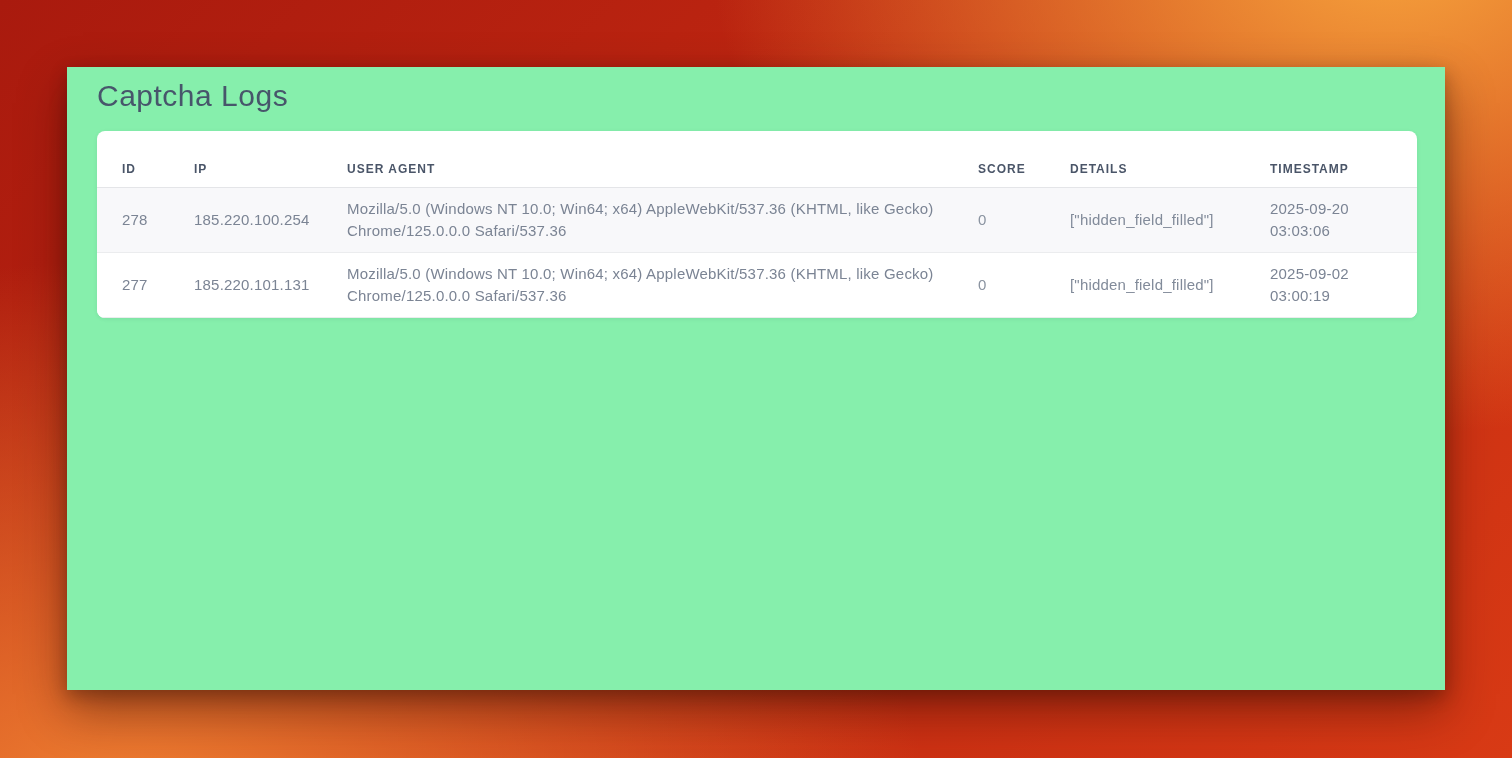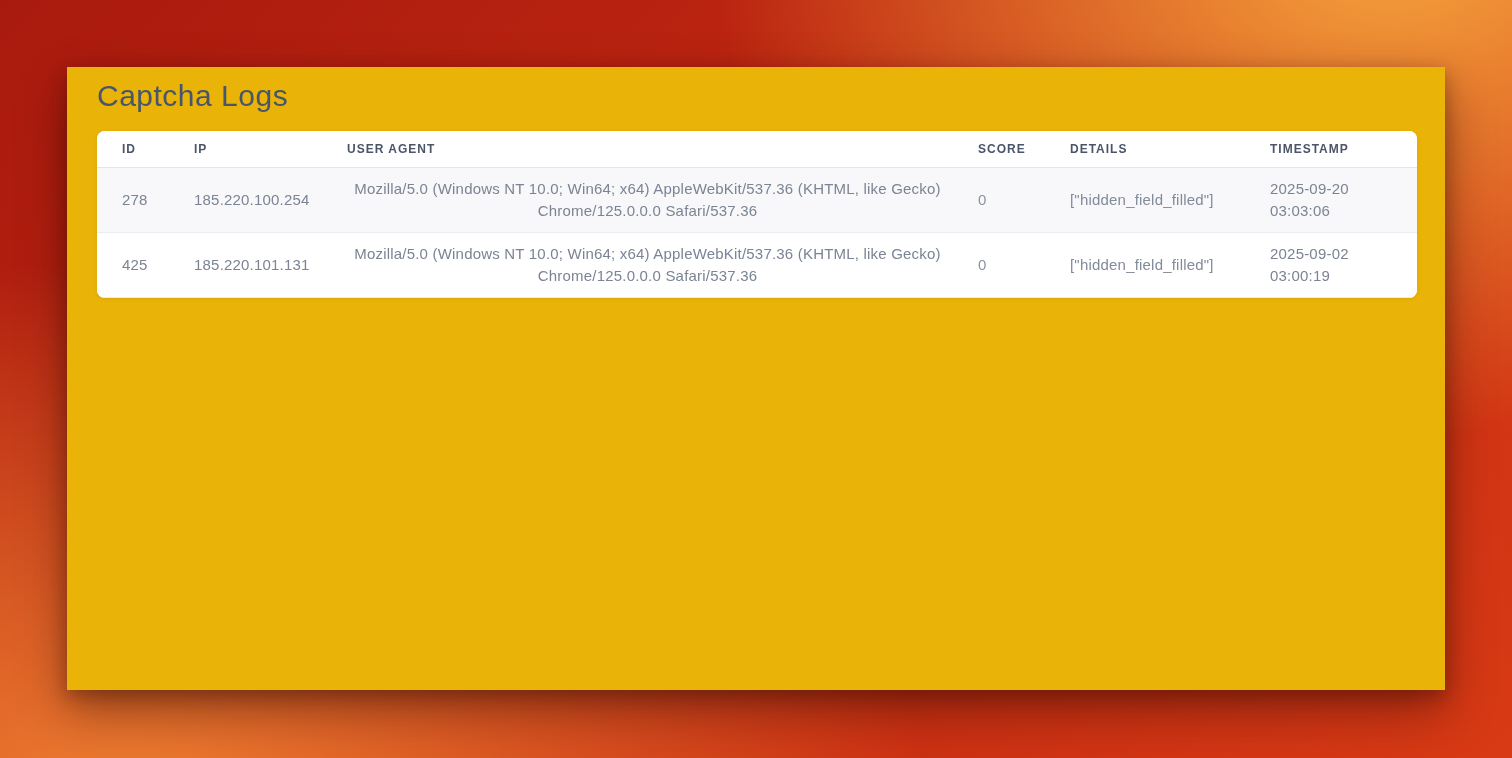--- a/index.html
+++ b/index.html
@@ -18,21 +18,21 @@
       linear-gradient(135deg, #a91a0e 0%, #c02711 45%, #d83a15 100%);
     position: relative;
   }
 
   .card {
     position: absolute;
     left: 67px;
     top: 67px;
     width: 1378px;
     height: 623px;
-    background: #eab308;
+    background: #86efac;
     box-shadow: 0 20px 45px rgba(45, 12, 4, 0.45), 0 6px 16px rgba(45, 12, 4, 0.30);
     overflow: hidden;
     padding: 8px 28px 0 30px;
   }
 
   h1.page-title {
     font-size: 30px;
     line-height: 42px;
     font-weight: 500;
     letter-spacing: 0.5px;
@@ -44,20 +44,21 @@
     background: #ffffff;
     border-radius: 8px;
     overflow: hidden;
     box-shadow: 0 1px 4px rgba(30, 40, 60, 0.08);
   }
 
   table {
     width: 1320px;
     border-collapse: collapse;
     table-layout: fixed;
+    margin-top: 20px;
   }
 
   col.c-id  { width: 97px; }
   col.c-ip  { width: 153px; }
   col.c-ua  { width: 631px; }
   col.c-sc  { width: 92px; }
   col.c-dt  { width: 200px; }
   col.c-ts  { width: 147px; }
 
   thead th {
@@ -81,21 +82,21 @@
     line-height: 22px;
     color: #7b8494;
     letter-spacing: 0.2px;
     border-bottom: 1px solid #ebecee;
   }
 
   tbody tr:nth-child(odd) { background: #f8f8fa; }
   tbody tr:nth-child(even) { background: #ffffff; }
 
   th.first, td.first { padding-left: 25px; }
-  td.cell-ua { padding-right: 30px; text-align: center; }
+  td.cell-ua { padding-right: 30px; }
   td.cell-details { color: #828b9a; }
   td.cell-score { color: #8a93a0; }
   td.cell-timestamp { padding-right: 24px; }
 </style>
 </head>
 <body>
 
 <div class="card">
   <h1 class="page-title">Captcha Logs</h1>
 
@@ -122,21 +123,21 @@
       <tbody>
         <tr>
           <td class="first cell-id">278</td>
           <td class="cell-ip">185.220.100.254</td>
           <td class="cell-ua">Mozilla/5.0 (Windows NT 10.0; Win64; x64) AppleWebKit/537.36 (KHTML, like Gecko) Chrome/125.0.0.0 Safari/537.36</td>
           <td class="cell-score">0</td>
           <td class="cell-details">["hidden_field_filled"]</td>
           <td class="cell-timestamp">2025-09-20 03:03:06</td>
         </tr>
         <tr>
-          <td class="first cell-id">425</td>
+          <td class="first cell-id">277</td>
           <td class="cell-ip">185.220.101.131</td>
           <td class="cell-ua">Mozilla/5.0 (Windows NT 10.0; Win64; x64) AppleWebKit/537.36 (KHTML, like Gecko) Chrome/125.0.0.0 Safari/537.36</td>
           <td class="cell-score">0</td>
           <td class="cell-details">["hidden_field_filled"]</td>
           <td class="cell-timestamp">2025-09-02 03:00:19</td>
         </tr>
       </tbody>
     </table>
   </div>
 </div>

